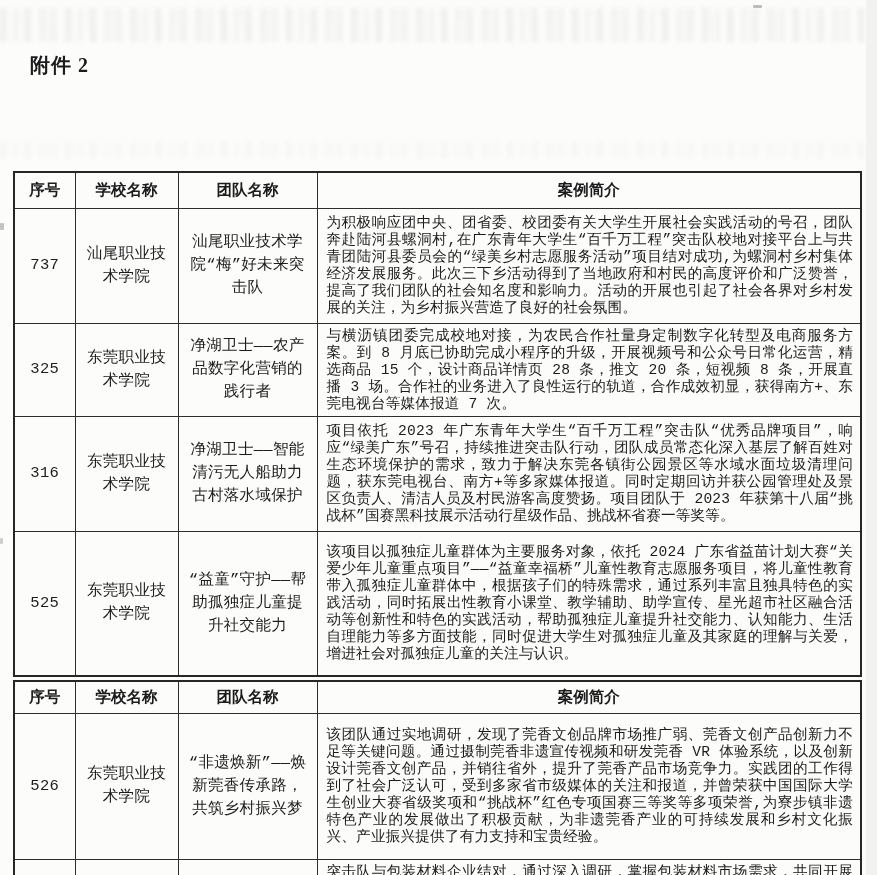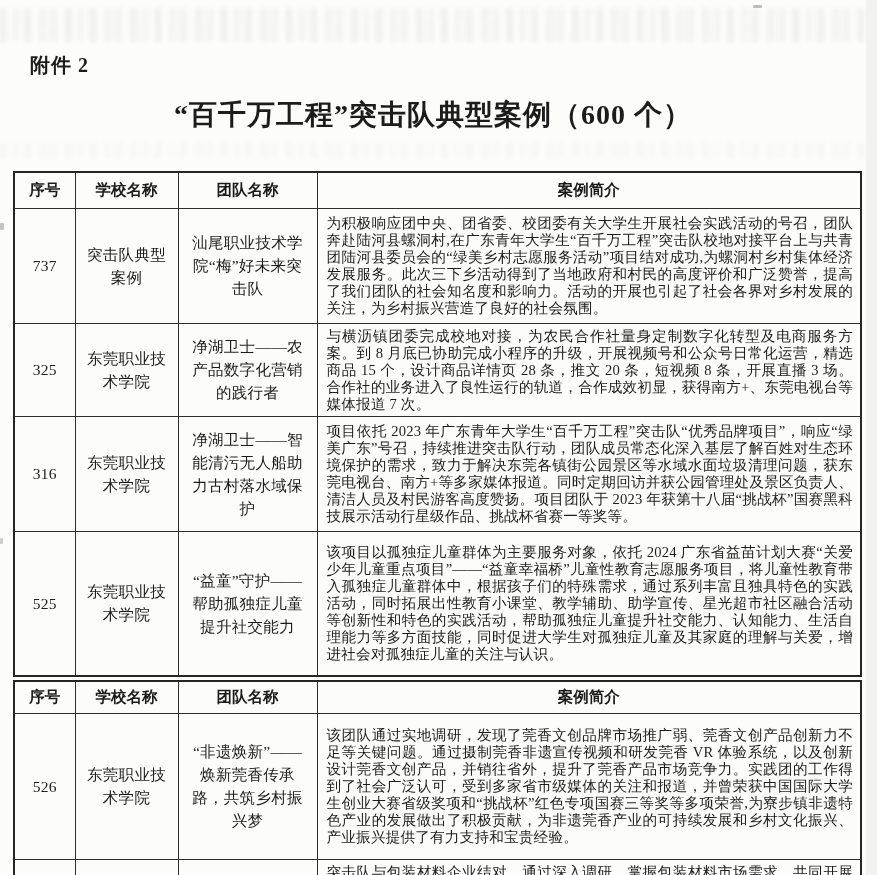--- a/index.html
+++ b/index.html
@@ -45,21 +45,21 @@
   table.t2{top:680px;}
   col.c-no{width:61px;}
   col.c-school{width:103px;}
   col.c-team{width:139px;}
   col.c-brief{width:544px;}
 
   .case-table th,.case-table td{
     border:1.3px solid #2e2e2c;
     overflow:hidden;
   }
-  .case-table{border:2px solid #262624;}
+  .case-table{border:2px solid #262624;font-family:Liberation Mono, monospace;}
   .case-table th{
     font-size:15.5px;font-weight:700;text-align:center;vertical-align:middle;
     padding:2px 2px;
   }
   tr.hrow1{height:36px;}
   tr.hrow2{height:32px;}
   td.cell-c{
     text-align:center;vertical-align:middle;
     font-size:15.5px;line-height:23px;padding:2px 7px;letter-spacing:.3px;
   }
@@ -80,39 +80,38 @@
 
 <div class="page">
 
   <div class="bleed top"></div>
   <div class="bleed mid"></div>
   <div class="speck s1"></div>
   <div class="speck s2"></div>
   <div class="speck s3"></div>
 
   <div class="attachment">附件 2</div>
-  <h1 class="title">“百千万工程”突击队典型案例（600 个）</h1>
 
   <table class="case-table t1">
     <colgroup>
         <col class="c-no">
         <col class="c-school">
         <col class="c-team">
         <col class="c-brief">
       </colgroup>
     <tbody>
       <tr class="hrow1">
         <th>序号</th>
         <th>学校名称</th>
         <th>团队名称</th>
         <th>案例简介</th>
       </tr>
       <tr class="r522">
         <td class="cell-c">737</td>
-        <td class="cell-c">突击队典型案例</td>
+        <td class="cell-c">汕尾职业技术学院</td>
         <td class="cell-c">汕尾职业技术学院“梅”好未来突击队</td>
         <td class="brief">为积极响应团中央、团省委、校团委有关大学生开展社会实践活动的号召，团队奔赴陆河县螺洞村,在广东青年大学生“百千万工程”突击队校地对接平台上与共青团陆河县委员会的“绿美乡村志愿服务活动”项目结对成功,为螺洞村乡村集体经济发展服务。此次三下乡活动得到了当地政府和村民的高度评价和广泛赞誉，提高了我们团队的社会知名度和影响力。活动的开展也引起了社会各界对乡村发展的关注，为乡村振兴营造了良好的社会氛围。</td>
       </tr>
       <tr class="r523">
         <td class="cell-c">325</td>
         <td class="cell-c">东莞职业技术学院</td>
         <td class="cell-c">净湖卫士——农产品数字化营销的践行者</td>
         <td class="brief">与横沥镇团委完成校地对接，为农民合作社量身定制数字化转型及电商服务方案。到 8 月底已协助完成小程序的升级，开展视频号和公众号日常化运营，精选商品 15 个，设计商品详情页 28 条，推文 20 条，短视频 8 条，开展直播 3 场。合作社的业务进入了良性运行的轨道，合作成效初显，获得南方+、东莞电视台等媒体报道 7 次。</td>
       </tr>
       <tr class="r524">

